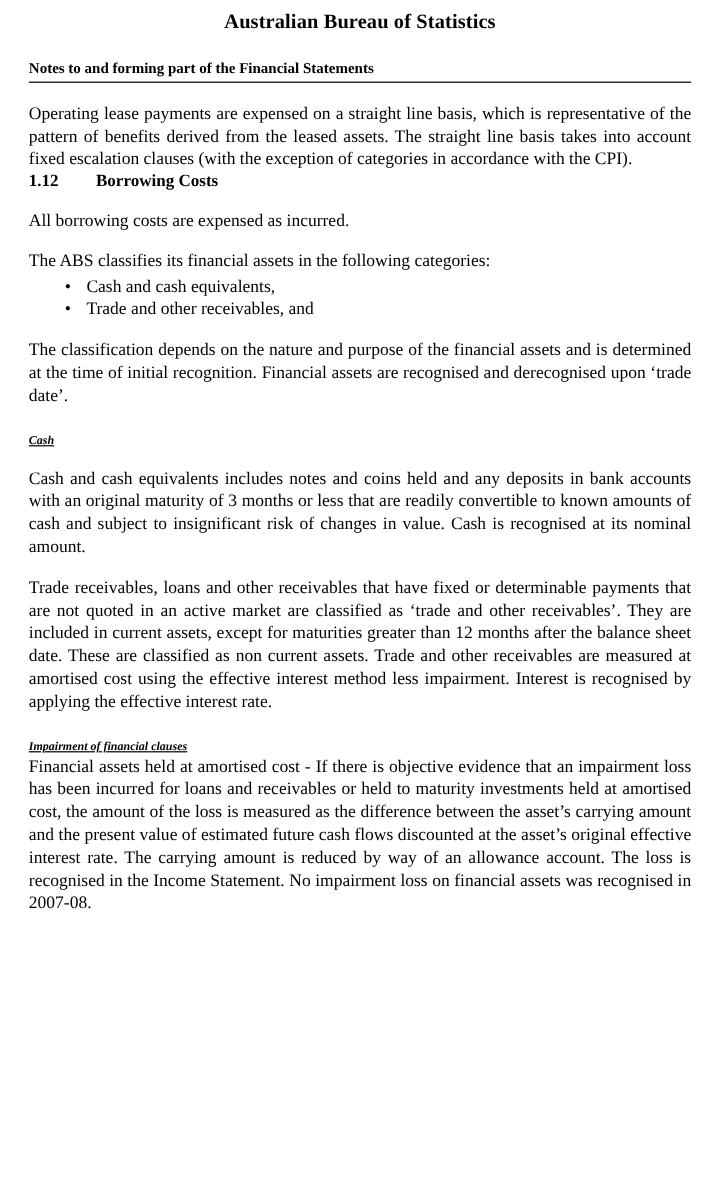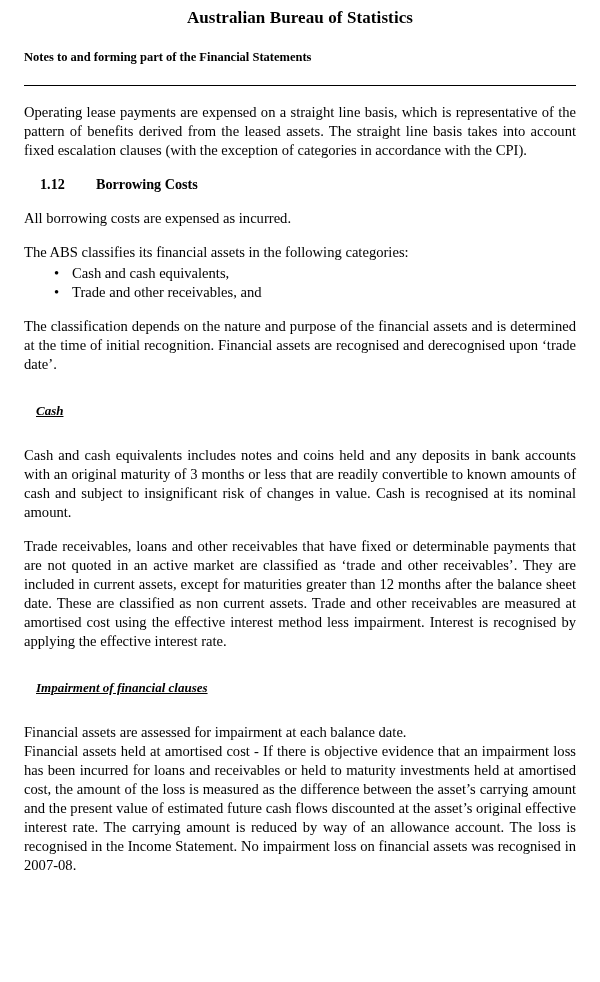--- a/index.html
+++ b/index.html
@@ -27,36 +27,36 @@
     font-size: 17px;
     margin-top: 8px;
     letter-spacing: 0.1px;
   }
   .section-head-wrap {
     margin-top: 22px;
   }
   .section-head {
     font-weight: bold;
     font-size: 12.5px;
-    padding-bottom: 20px;
+    padding-bottom: 3px;
     border-bottom: 1.4px solid #000;
   }
   .body-text {
     font-size: 14.6px;
     line-height: 1.30;
     text-align: justify;
     margin: 0;
   }
   .gap-lg { margin-top: 17px; }
   .gap-md { margin-top: 15px; }
 
   .num-head {
     font-weight: bold;
     font-size: 14.2px;
-    margin: 16px;
+    margin: 0;
   }
   .num-head .num {
     display: inline-block;
     width: 56px;
   }
   ul.bullets {
     margin: 2px 0 2px 0;
     padding-left: 48px;
     list-style: none;
   }
@@ -67,24 +67,24 @@
   }
   ul.bullets li::before {
     content: "\2022";
     position: absolute;
     left: -18px;
     top: 0;
   }
   .sub-head {
     font-style: italic;
     font-weight: bold;
-    font-size: 13px;
+    font-size: 10px;
     text-decoration: underline;
     display: inline-block;
-    margin: 12px;
+    margin: 0;
   }
   .tight {
     text-align: justify;
   }
 </style>
 </head>
 <body>
 
 <div class="page">
 
@@ -118,17 +118,16 @@
 
   <p class="body-text gap-md">Cash and cash equivalents includes notes and coins held and any deposits in bank accounts with an original maturity of 3 months or less that are readily convertible to known amounts of cash and subject to insignificant risk of changes in value. Cash is recognised at its nominal amount.</p>
 
 
   <p class="body-text gap-md">Trade receivables, loans and other receivables that have fixed or determinable payments that are not quoted in an active market are classified as ‘trade and other receivables’. They are included in current assets, except for maturities greater than 12 months after the balance sheet date.  These are classified as non current assets. Trade and other receivables are measured at amortised cost using the effective interest method less impairment.  Interest is recognised by applying the effective interest rate.</p>
 
   <div class="gap-lg">
     <span class="sub-head">Impairment of financial clauses</span>
   </div>
 
-  <p class="body-text gap-md">Financial assets are assessed for impairment at each balance date.</p>
 
   <p class="body-text tight">Financial assets held at amortised cost - If there is objective evidence that an impairment loss has been incurred for loans and receivables or held to maturity investments held at amortised cost, the amount of the loss is measured as the difference between the asset’s carrying amount and the present value of estimated future cash flows discounted at the asset’s original effective interest rate.   The carrying amount is reduced by way of an allowance account.  The loss is recognised in the Income Statement.  No impairment loss on financial assets was recognised in 2007-08.</p>
 
 </div>
 
 </body></html>

